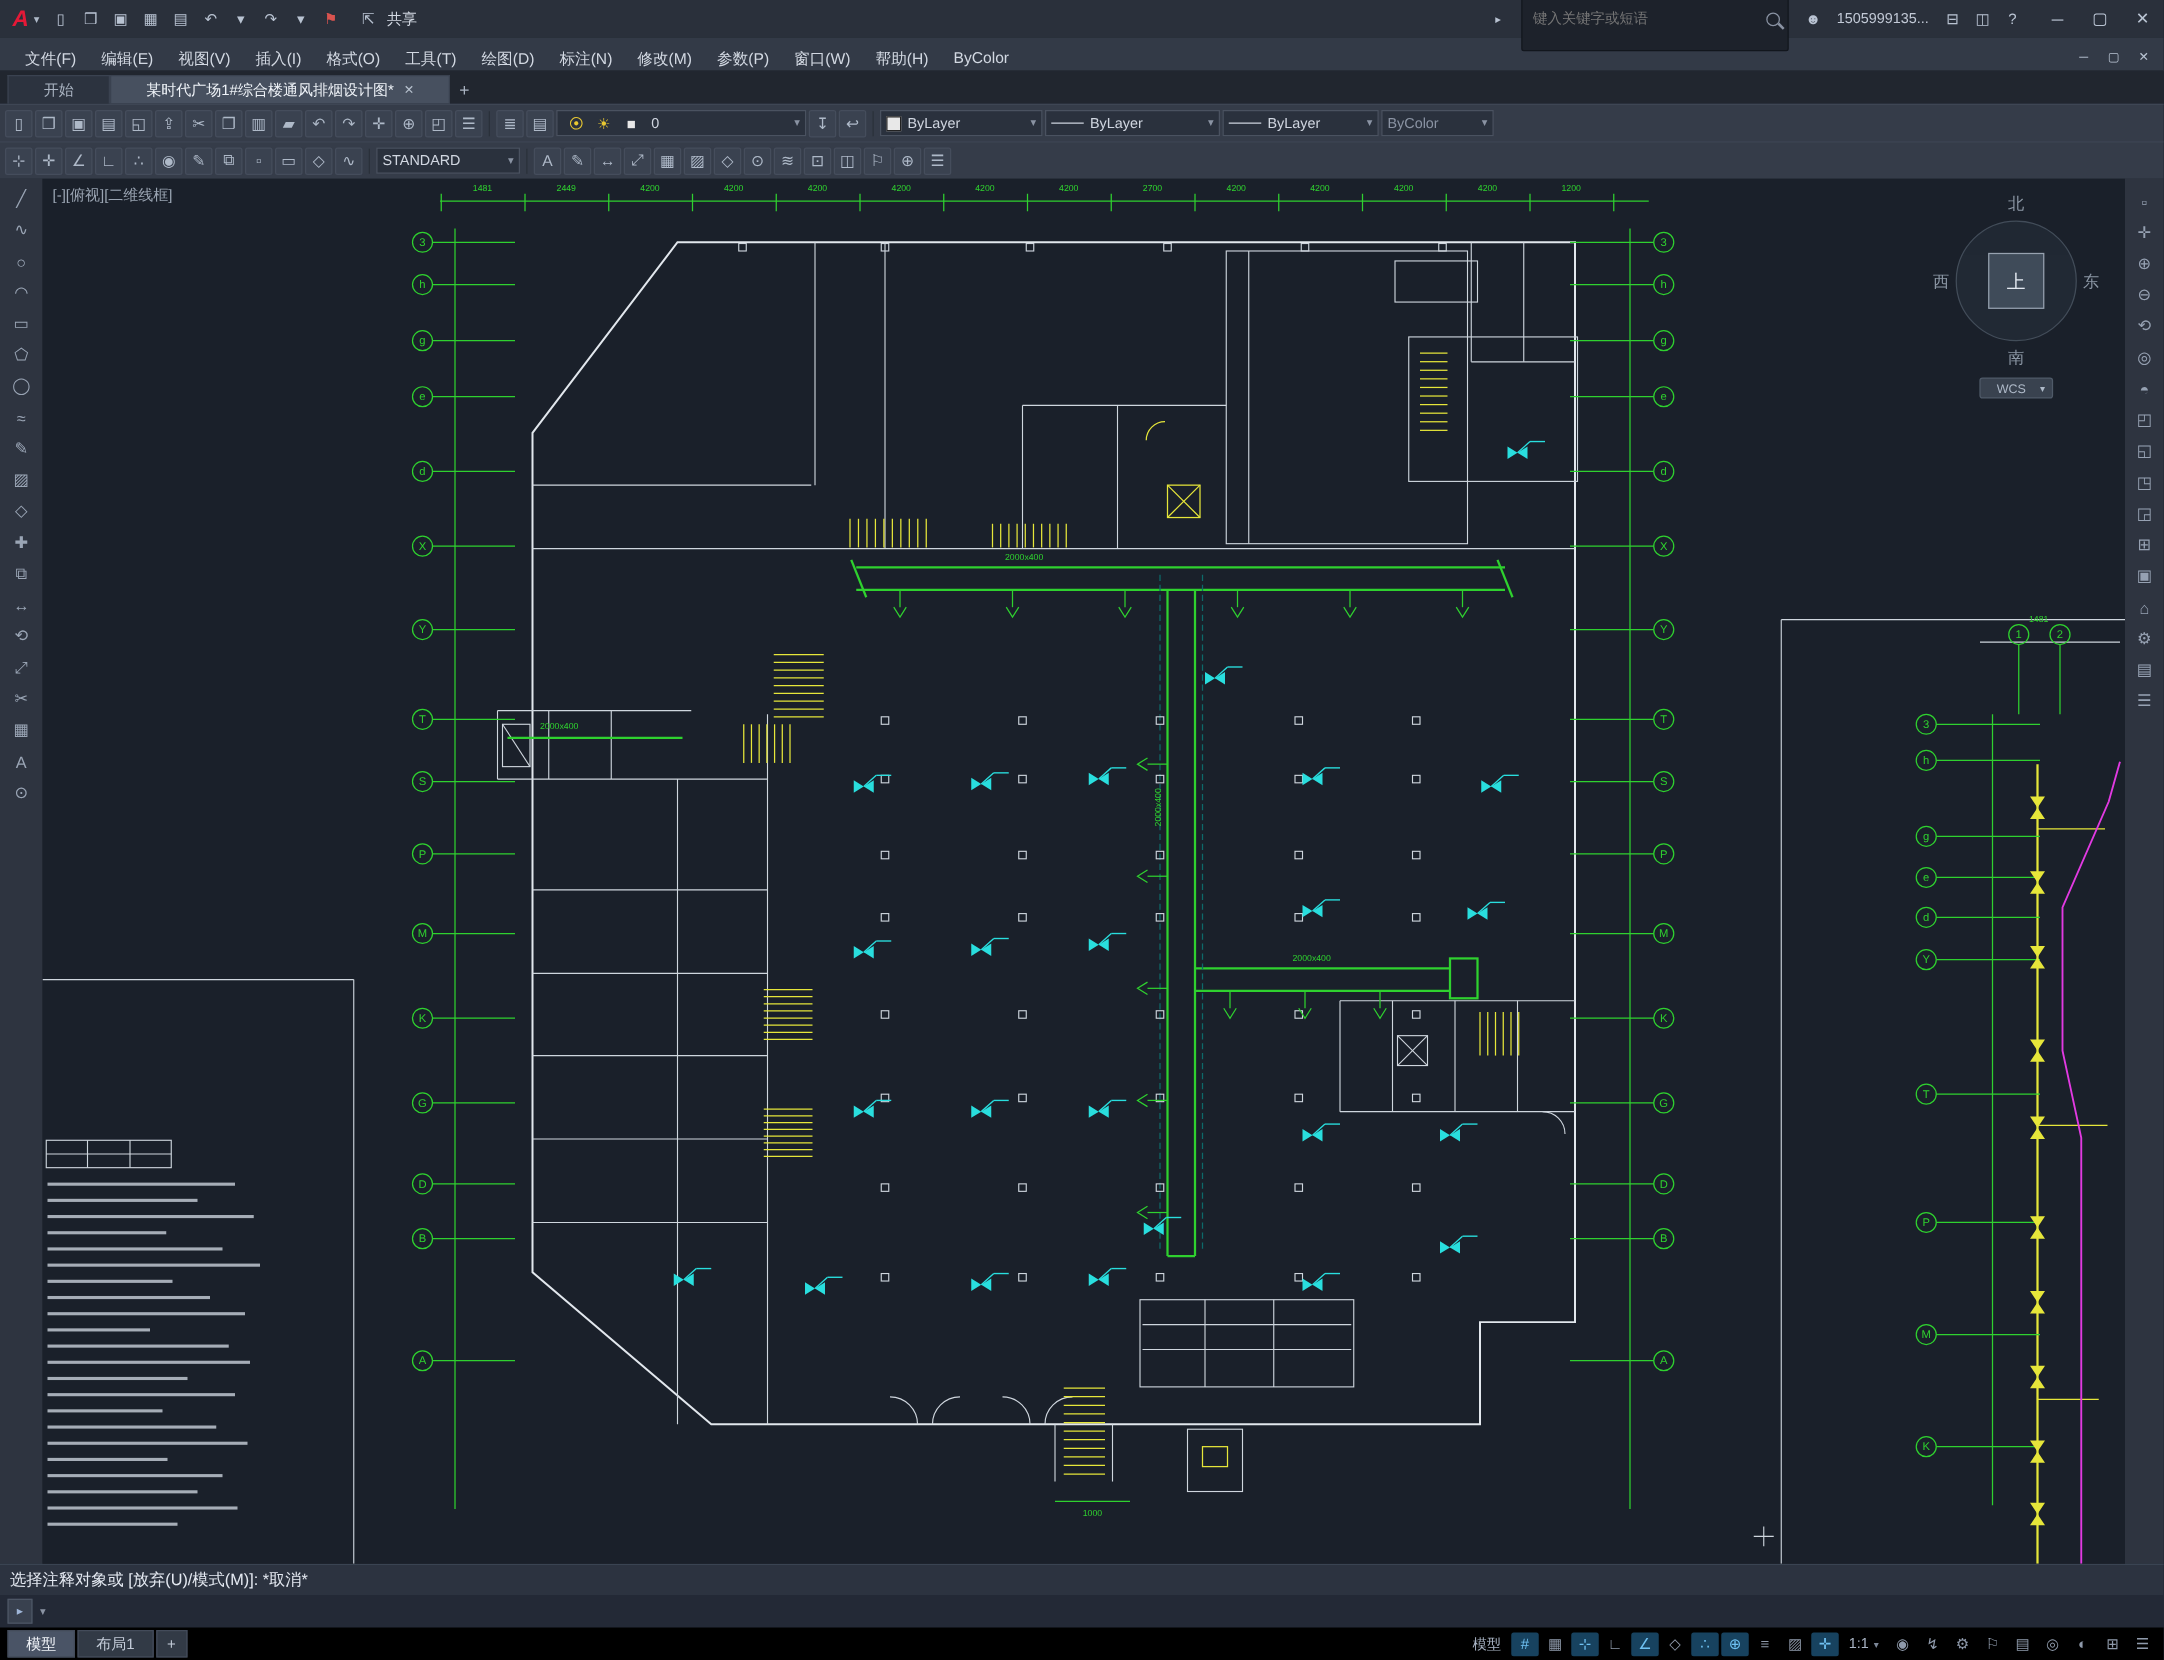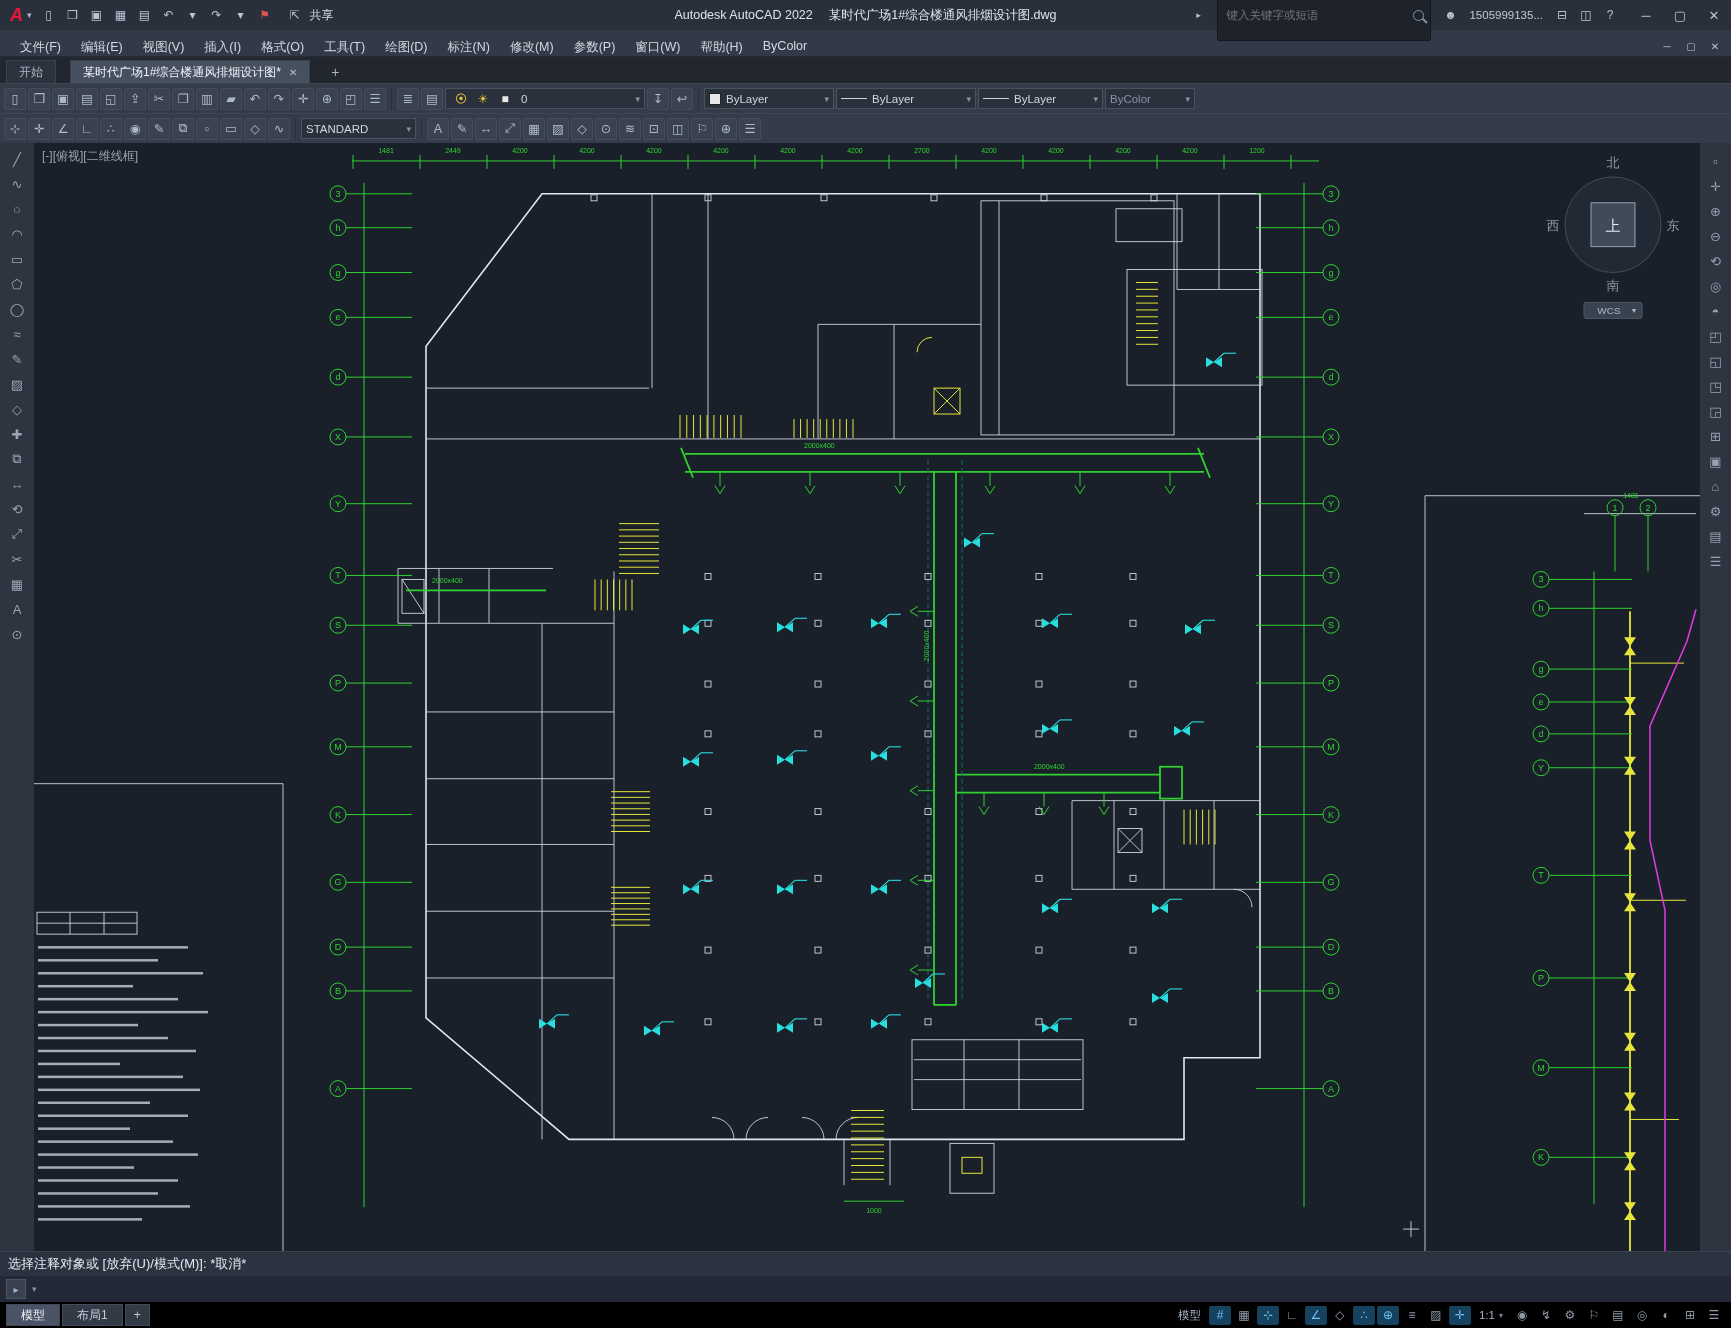--- a/index.html
+++ b/index.html
@@ -20,21 +20,21 @@
   .account{font-size:11.5px;color:#c2c9d6;text-align:right;}
   .winbtns{display:flex;}
   .winbtns .ticon{width:34px;height:30px;font-size:13px;}
   
   .menubar{height:26px;background:#333a47;display:flex;align-items:flex-end;padding-left:10px;flex:0 0 auto;border-bottom:1px solid #262c36;}
   .mitem{padding:0 10px;font-size:12.5px;color:#d2d8e2;cursor:default;}
   .menubar .right{margin-left:auto;display:flex;padding-right:4px;}
   .menubar .right .ticon{width:24px;height:20px;font-size:10px;}
   
   .tabbar{height:26px;background:#21262f;display:flex;align-items:flex-end;padding-left:6px;flex:0 0 auto;}
-  .ftab{height:22px;display:flex;align-items:center;gap:8px;padding:0 12px;font-size:12px;background:#2c333f;color:#aab4c2;border:1px solid #3a4250;border-bottom:none;margin-right:14px;}
+  .ftab{height:22px;display:flex;align-items:center;gap:8px;padding:0 28px;font-size:12px;background:#2c333f;color:#aab4c2;border:1px solid #3a4250;border-bottom:none;margin-right:0;}
   .ftab.active{background:#47505f;color:#eef2f7;}
   .ftab .x{font-size:10px;color:#b6c0cd;}
   .newtab{width:22px;height:22px;display:flex;align-items:center;justify-content:center;color:#aab4c2;font-size:14px;}
   
   .tbrow{height:29px;background:#353c49;display:flex;align-items:center;gap:2px;padding:0 4px;border-top:1px solid #3e4654;flex:0 0 auto;}
   .icon{width:22px;height:22px;display:inline-flex;align-items:center;justify-content:center;font-size:12.5px;color:#aeb9c8;background:#3a4250;border:1px solid #454d5c;border-radius:2px;box-sizing:border-box;}
   .sep{width:1px;height:20px;background:#2a303a;margin:0 3px;flex:0 0 auto;}
   .combo{height:21px;background:#2a313d;border:1px solid #4a5260;display:flex;align-items:center;font-size:11.5px;color:#d0d6e0;padding:0 4px;gap:5px;box-sizing:border-box;}
   .combo .caret{margin-left:auto;color:#8a93a3;font-size:9px;}
   .combo .swatch{width:10px;height:10px;background:#e8e8e8;border:1px solid #222;flex:0 0 auto;}
@@ -102,24 +102,20 @@
         <span class="ticon">↶</span>
         <span class="ticon">▾</span>
         <span class="ticon">↷</span>
         <span class="ticon">▾</span>
         <span class="ticon" style="color: rgb(217, 83, 79);">⚑</span>
       </span>
     <span class="share">
       <span class="ticon">⇱</span>
       <span>共享</span>
     </span>
-    <div class="title-center">
-      <span>Autodesk AutoCAD 2022</span>
-      <span>某时代广场1#综合楼通风排烟设计图.dwg</span>
-    </div>
     <div class="tb-right">
       <span class="ticon" style="font-size:9px;">▸</span>
       <span class="search-pill">
         <input placeholder="键入关键字或短语" style="">
         <span class="glass"></span>
       </span>
       <span class="ticon">☻</span>
       <span class="account">1505999135...</span>
       <span class="iconrow">
           <span class="ticon">⊟</span>

